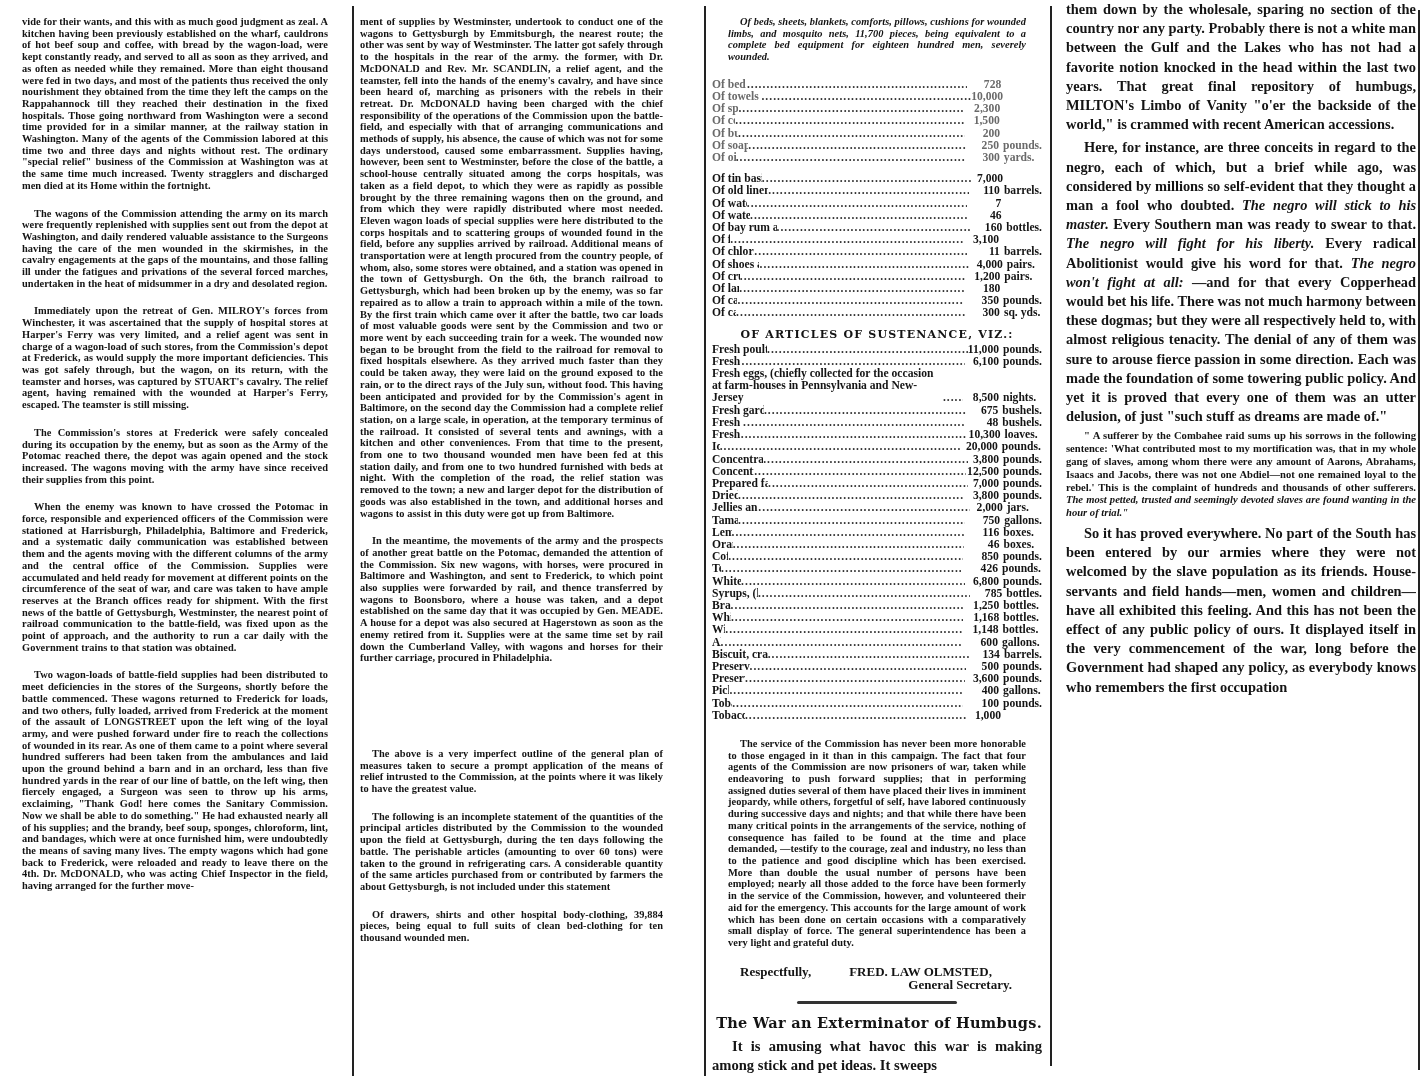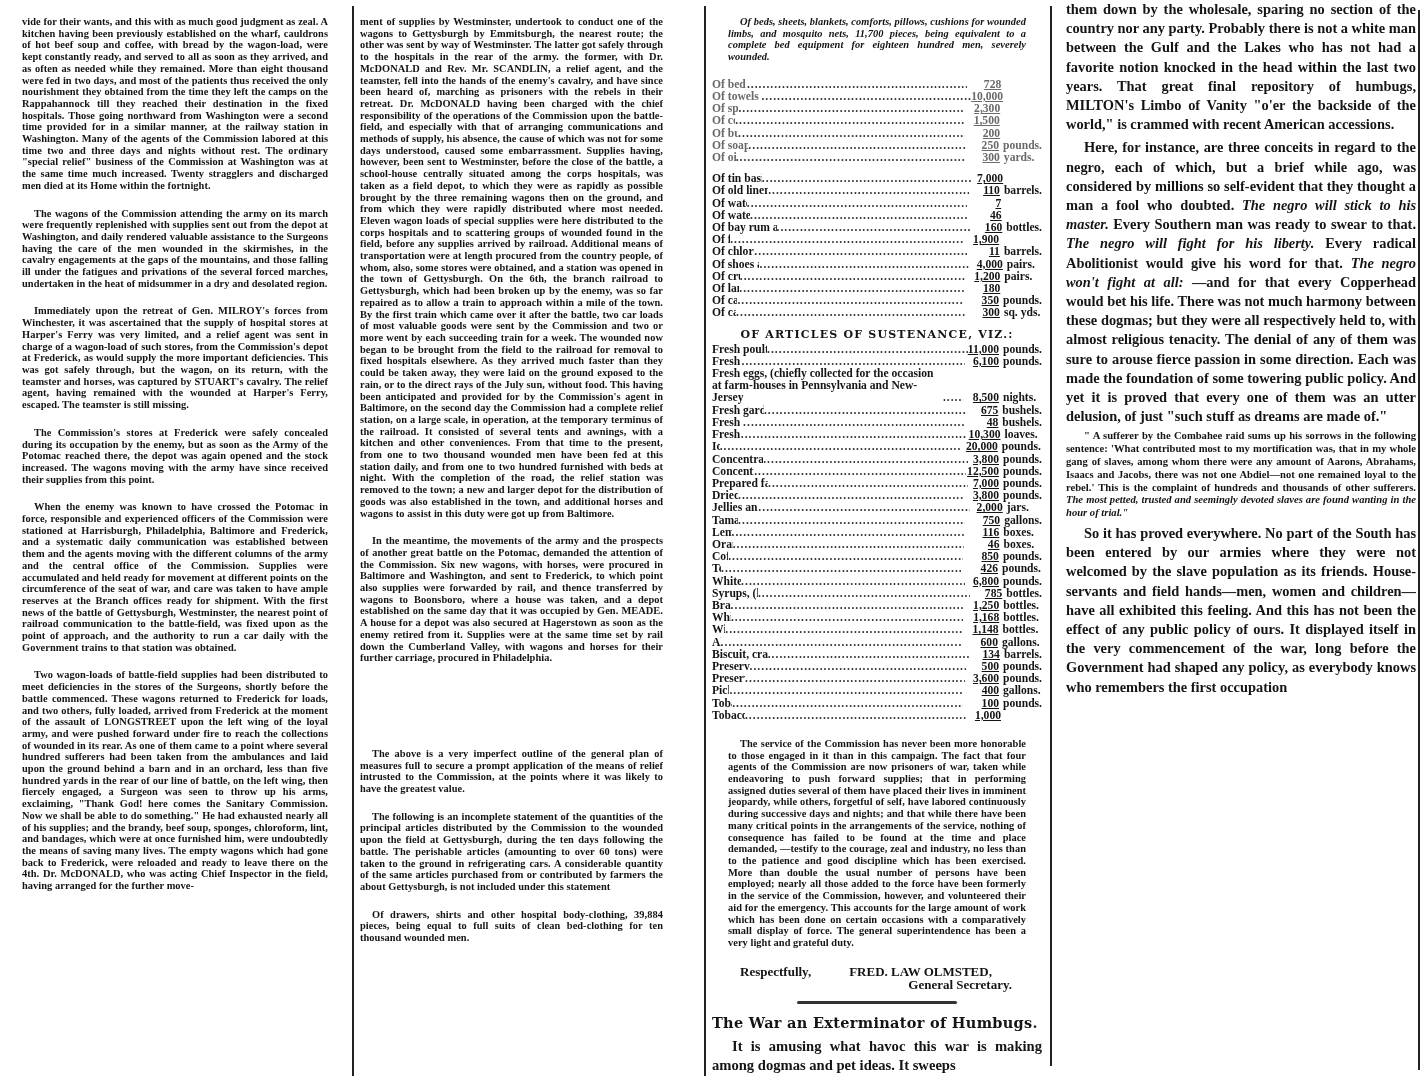--- a/index.html
+++ b/index.html
@@ -18,29 +18,29 @@
   .small { font-family:"Liberation Serif", serif; font-weight:bold; font-size:10.4px; line-height:11.7px;
            text-align:justify; letter-spacing:0.05px; }
   .small p { margin:16px; text-indent:12px; }
   .small p.noind { text-indent:0; }
   .gap { height:52px; }
   .table { font-family:"Liberation Serif", serif; font-weight:bold; font-size:11.6px; line-height:12.2px; }
   .trow { display:flex; align-items:baseline; white-space:nowrap; }
   .trow .lbl { flex:0 1 auto; overflow:hidden; }
   .trow .dots { flex:1 1 auto; overflow:hidden; color:#333; letter-spacing:1px; }
   .trow .dots::before { content:"........................................................................................................................"; }
-  .trow .qty { width:72px; text-align:right;text-decoration:underline; }
+  .trow .qty { width:72px; text-align:right; }
   .trow .unit { width:78px; padding-left:4px; }
   .trow.faded { color:#6a6a6a; }
   .subhead { text-align:center; font-size:11px; letter-spacing:1.2px; margin:8px 0 3px; font-weight:bold; }
   .sign { font-family:"Liberation Serif", serif; font-weight:bold; font-size:13px; line-height:13px; }
   .sign .l1 { display:flex; padding-left:28px; gap:38px; }
   .sign .l2 { text-align:right; padding-right:30px; }
   .divider { width:160px; height:3px; background:#333; margin:10px auto 10px; border-radius:2px; }
-  .headline { font-family:"DejaVu Serif", serif; font-weight:bold; font-size:14.5px; text-align:left; letter-spacing:0.3px; margin-bottom:6px; }
+  .headline { font-family:"DejaVu Serif", serif; font-weight:bold; font-size:14.5px; text-align:right; letter-spacing:0.3px; margin-bottom:6px; }
   .big { font-family:"Liberation Serif", serif; font-weight:bold; font-size:14.6px; line-height:19.5px; text-align:justify; }
   .big p { margin:0; text-indent:20px; }
   .c4 { font-family:"Liberation Serif", serif; font-weight:bold; font-size:14.4px; line-height:19.2px; text-align:justify; }
   .c4 p { margin:0 0 4px 0; text-indent:18px; }
   .c4 p.noind { text-indent:0; }
   .c4 em { font-weight:bold; }
   .quote { font-size:10.6px; line-height:12.8px; margin:6px 0 8px; text-indent:10px; }
   .quote em { font-style:italic; }
 </style>
 </head>
@@ -57,21 +57,21 @@
   <p>Immediately upon the retreat of Gen. MILROY's forces from Winchester, it was ascertained that the supply of hospital stores at Harper's Ferry was very limited, and a relief agent was sent in charge of a wagon-load of such stores, from the Commission's depot at Frederick, as would supply the more important deficiencies. This was got safely through, but the wagon, on its return, with the teamster and horses, was captured by STUART's cavalry. The relief agent, having remained with the wounded at Harper's Ferry, escaped. The teamster is still missing.</p>
   <p>The Commission's stores at Frederick were safely concealed during its occupation by the enemy, but as soon as the Army of the Potomac reached there, the depot was again opened and the stock increased. The wagons moving with the army have since received their supplies from this point.</p>
   <p>When the enemy was known to have crossed the Potomac in force, responsible and experienced officers of the Commission were stationed at Harrisburgh, Philadelphia, Baltimore and Frederick, and a systematic daily communication was established between them and the agents moving with the different columns of the army and the central office of the Commission. Supplies were accumulated and held ready for movement at different points on the circumference of the seat of war, and care was taken to have ample reserves at the Branch offices ready for shipment. With the first news of the battle of Gettysburgh, Westminster, the nearest point of railroad communication to the battle-field, was fixed upon as the point of approach, and the authority to run a car daily with the Government trains to that station was obtained.</p>
   <p>Two wagon-loads of battle-field supplies had been distributed to meet deficiencies in the stores of the Surgeons, shortly before the battle commenced. These wagons returned to Frederick for loads, and two others, fully loaded, arrived from Frederick at the moment of the assault of LONGSTREET upon the left wing of the loyal army, and were pushed forward under fire to reach the collections of wounded in its rear. As one of them came to a point where several hundred sufferers had been taken from the ambulances and laid upon the ground behind a barn and in an orchard, less than five hundred yards in the rear of our line of battle, on the left wing, then fiercely engaged, a Surgeon was seen to throw up his arms, exclaiming, "Thank God! here comes the Sanitary Commission. Now we shall be able to do something." He had exhausted nearly all of his supplies; and the brandy, beef soup, sponges, chloroform, lint, and bandages, which were at once furnished him, were undoubtedly the means of saving many lives. The empty wagons which had gone back to Frederick, were reloaded and ready to leave there on the 4th. Dr. McDONALD, who was acting Chief Inspector in the field, having arranged for the further move-</p>
 </div>
 
 <div class="col small" id="c2">
   <p class="noind">ment of supplies by Westminster, undertook to conduct one of the wagons to Gettysburgh by Emmitsburgh, the nearest route; the other was sent by way of Westminster. The latter got safely through to the hospitals in the rear of the army. the former, with Dr. McDONALD and Rev. Mr. SCANDLIN, a relief agent, and the teamster, fell into the hands of the enemy's cavalry, and have since been heard of, marching as prisoners with the rebels in their retreat. Dr. McDONALD having been charged with the chief responsibility of the operations of the Commission upon the battle-field, and especially with that of arranging communications and methods of supply, his absence, the cause of which was not for some days understood, caused some embarrassment. Supplies having, however, been sent to Westminster, before the close of the battle, a school-house centrally situated among the corps hospitals, was taken as a field depot, to which they were as rapidly as possible brought by the three remaining wagons then on the ground, and from which they were rapidly distributed where most needed. Eleven wagon loads of special supplies were here distributed to the corps hospitals and to scattering groups of wounded found in the field, before any supplies arrived by railroad. Additional means of transportation were at length procured from the country people, of whom, also, some stores were obtained, and a station was opened in the town of Gettysburgh. On the 6th, the branch railroad to Gettysburgh, which had been broken up by the enemy, was so far repaired as to allow a train to approach within a mile of the town. By the first train which came over it after the battle, two car loads of most valuable goods were sent by the Commission and two or more went by each succeeding train for a week. The wounded now began to be brought from the field to the railroad for removal to fixed hospitals elsewhere. As they arrived much faster than they could be taken away, they were laid on the ground exposed to the rain, or to the direct rays of the July sun, without food. This having been anticipated and provided for by the Commission's agent in Baltimore, on the second day the Commission had a complete relief station, on a large scale, in operation, at the temporary terminus of the railroad. It consisted of several tents and awnings, with a kitchen and other conveniences. From that time to the present, from one to two thousand wounded men have been fed at this station daily, and from one to two hundred furnished with beds at night. With the completion of the road, the relief station was removed to the town; a new and larger depot for the distribution of goods was also established in the town, and additional horses and wagons to assist in this duty were got up from Baltimore.</p>
   <p>In the meantime, the movements of the army and the prospects of another great battle on the Potomac, demanded the attention of the Commission. Six new wagons, with horses, were procured in Baltimore and Washington, and sent to Frederick, to which point also supplies were forwarded by rail, and thence transferred by wagons to Boonsboro, where a house was taken, and a depot established on the same day that it was occupied by Gen. MEADE. A house for a depot was also secured at Hagerstown as soon as the enemy retired from it. Supplies were at the same time set by rail down the Cumberland Valley, with wagons and horses for their further carriage, procured in Philadelphia.</p>
   <div class="gap"></div>
-  <p>The above is a very imperfect outline of the general plan of measures full to secure a prompt application of the means of relief intrusted to the Commission, at the points where it was likely to have the greatest value.</p>
+  <p>The above is a very imperfect outline of the general plan of measures taken to secure a prompt application of the means of relief intrusted to the Commission, at the points where it was likely to have the greatest value.</p>
   <p>The following is an incomplete statement of the quantities of the principal articles distributed by the Commission to the wounded upon the field at Gettysburgh, during the ten days following the battle. The perishable articles (amounting to over 60 tons) were taken to the ground in refrigerating cars. A considerable quantity of the same articles purchased from or contributed by farmers the about Gettysburgh, is not included under this statement</p>
   <p>Of drawers, shirts and other hospital body-clothing, 39,884 pieces, being equal to full suits of clean bed-clothing for ten thousand wounded men.</p>
 </div>
 
 <div class="col" id="c3">
   <div class="small" style="margin-top:4px;font-style:italic;">
     <p>Of beds, sheets, blankets, comforts, pillows, cushions for wounded limbs, and mosquito nets, 11,700 pieces, being equivalent to a complete bed equipment for eighteen hundred men, severely wounded.</p>
   </div>
   <div class="table" id="faded">
       <div class="trow faded">
@@ -145,21 +145,21 @@
       </div>
       <div class="trow">
         <span class="lbl">Of bay rum and Cologne water</span>
         <span class="dots"></span>
         <span class="qty">160</span>
         <span class="unit">bottles.</span>
       </div>
       <div class="trow">
         <span class="lbl">Of fans</span>
         <span class="dots"></span>
-        <span class="qty">1,900</span>
+        <span class="qty">3,100</span>
         <span class="unit"></span>
       </div>
       <div class="trow">
         <span class="lbl">Of chloride of lime</span>
         <span class="dots"></span>
         <span class="qty">11</span>
         <span class="unit">barrels.</span>
       </div>
       <div class="trow">
         <span class="lbl">Of shoes and slippers</span>
@@ -375,21 +375,21 @@
   <div class="sign">
     <div class="l1">
       <span>Respectfully,</span>
       <span>FRED. LAW OLMSTED,</span>
     </div>
     <div class="l2">General Secretary.</div>
   </div>
   <div class="divider"></div>
   <div class="headline">The War an Exterminator of Humbugs.</div>
   <div class="big">
-    <p>It is amusing what havoc this war is making among dogmas and pet ideas. It sweeps</p>
+    <p>It is amusing what havoc this war is making among stick and pet ideas. It sweeps</p>
   </div>
 </div>
 
 <div class="col c4" id="c4">
   <p class="noind">them down by the wholesale, sparing no section of the country nor any party. Probably there is not a white man between the Gulf and the Lakes who has not had a favorite notion knocked in the head within the last two years. That great final repository of humbugs, MILTON's Limbo of Vanity "o'er the backside of the world," is crammed with recent American accessions.</p>
   <p><span>Here, for instance, are three conceits in regard to the negro, each of which, but a brief while ago, was considered by millions so self-evident that they thought a man a fool who doubted. </span><em>The negro will stick to his master.</em><span> Every Southern man was ready to swear to that. </span><em>The negro will fight for his liberty.</em><span> Every radical Abolitionist would give his word for that. </span><em>The negro won't fight at all:</em><span> —and for that every Copperhead would bet his life. There was not much harmony between these dogmas; but they were all respectively held to, with almost religious tenacity. The denial of any of them was sure to arouse fierce passion in some direction. Each was made the foundation of some towering public policy. And yet it is proved that every one of them was an utter delusion, of just "such stuff as dreams are made of."</span></p>
   <p class="quote"><span>" A sufferer by the Combahee raid sums up his sorrows in the following sentence: 'What contributed most to my mortification was, that in my whole gang of slaves, among whom there were any amount of Aarons, Abrahams, Isaacs and Jacobs, there was not one Abdiel—not one remained loyal to the rebel.' This is the complaint of hundreds and thousands of other sufferers. </span><em>The most petted, trusted and seemingly devoted slaves are found wanting in the hour of trial."</em></p>
   <p>So it has proved everywhere. No part of the South has been entered by our armies where they were not welcomed by the slave population as its friends. House-servants and field hands—men, women and children—have all exhibited this feeling. And this has not been the effect of any public policy of ours. It displayed itself in the very commencement of the war, long before the Government had shaped any policy, as everybody knows who remembers the first occupation</p>
 </div>
 

